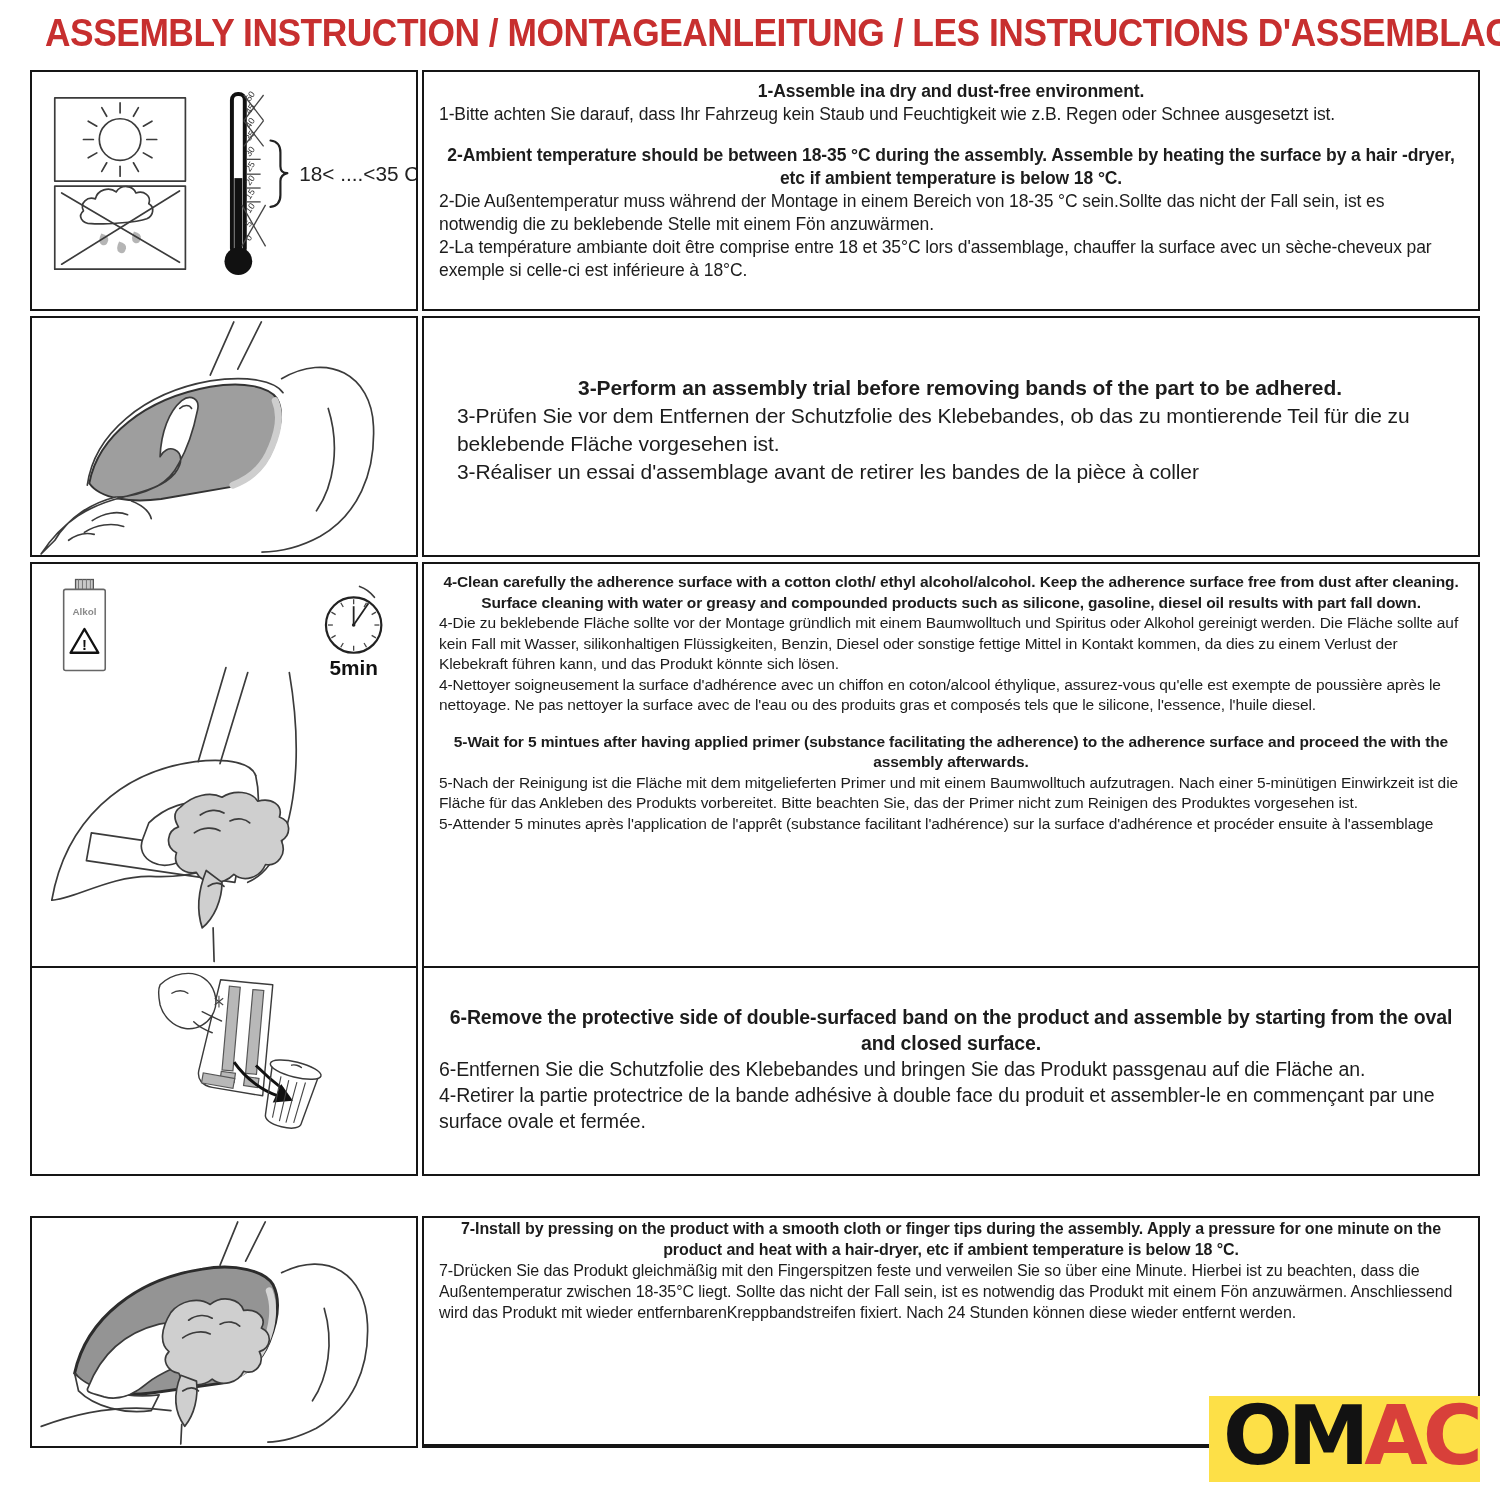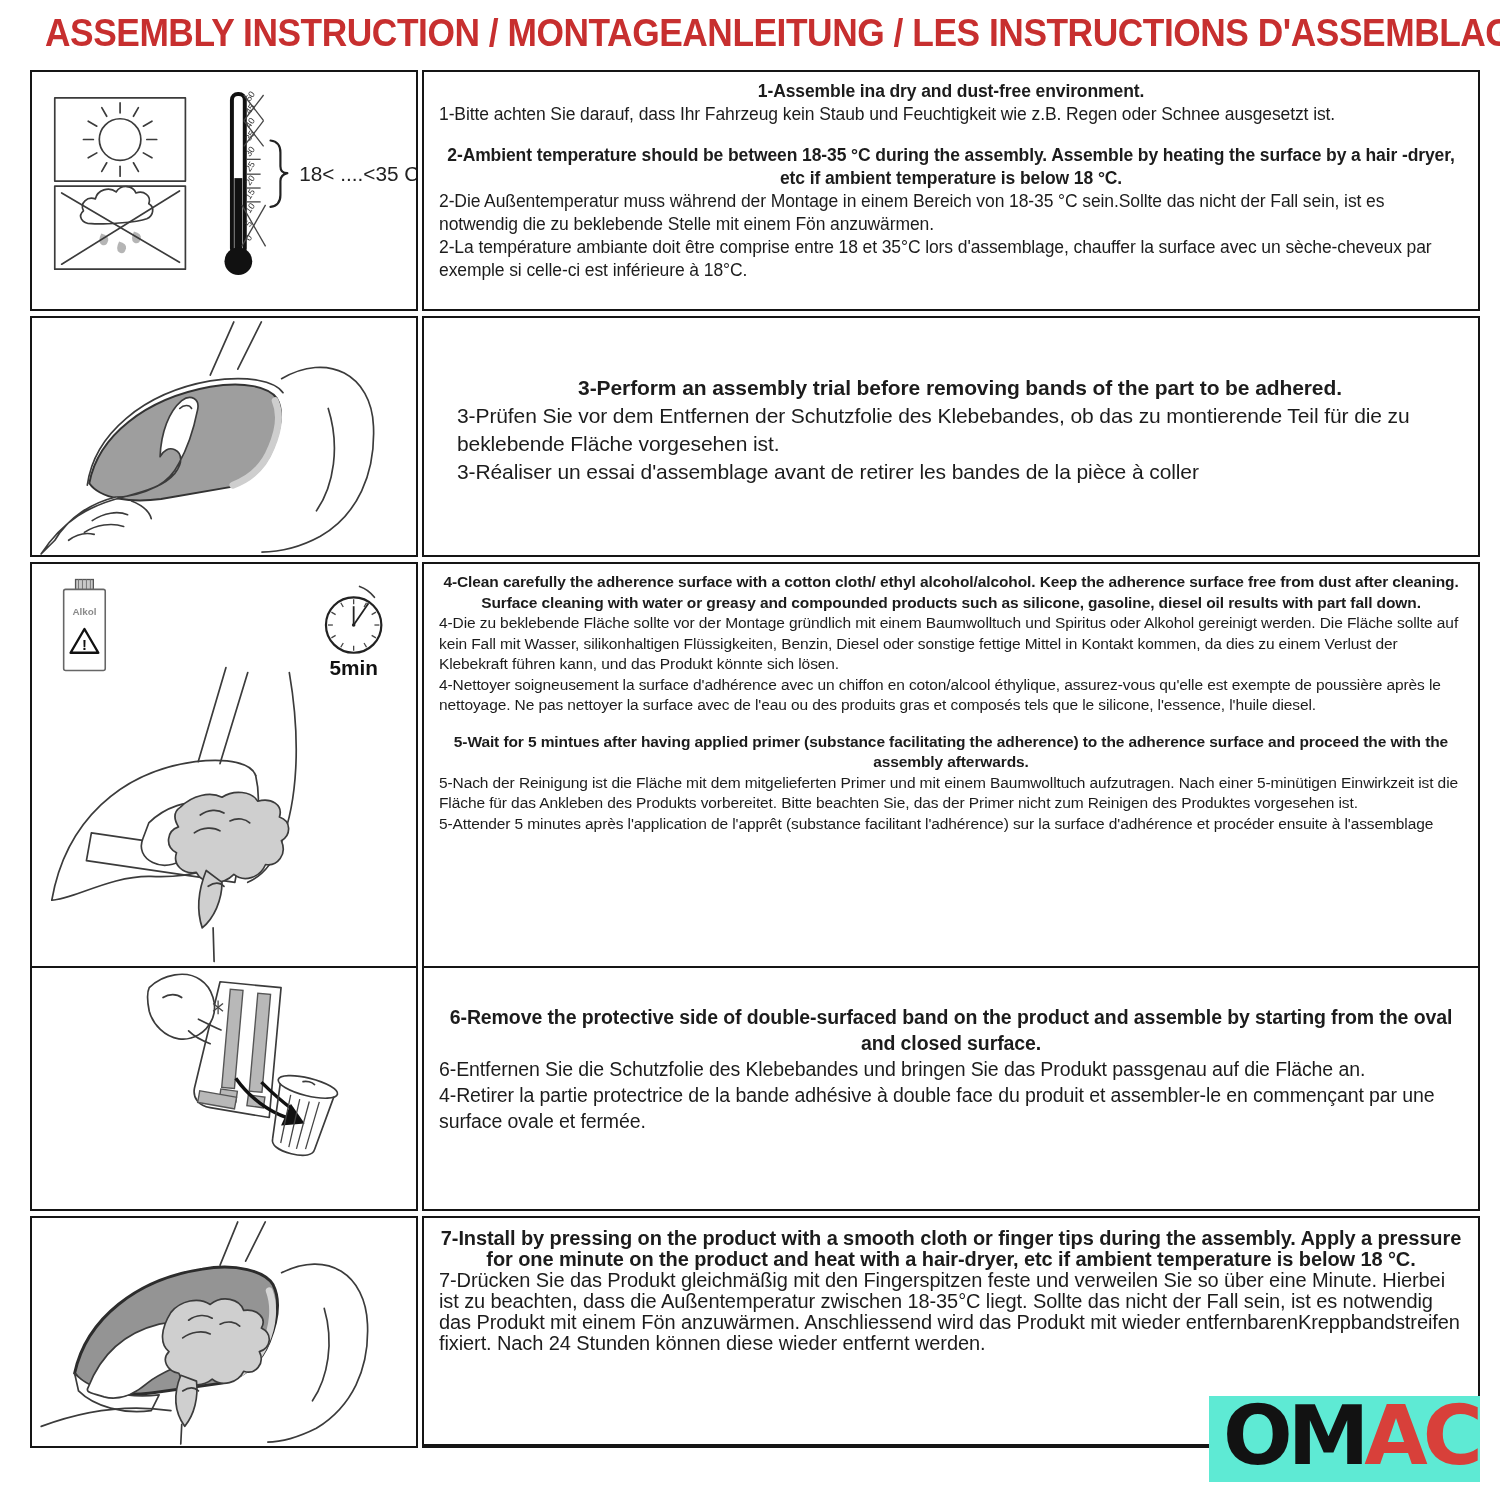--- a/index.html
+++ b/index.html
@@ -9,46 +9,46 @@
   .title{position:absolute;left:45px;top:12px;margin:0;font-size:38px;font-weight:800;
          color:#c72f2f;white-space:nowrap;letter-spacing:-.5px;
          transform:scaleX(.93);transform-origin:0 50%;}
   
   .box{position:absolute;border:2.5px solid #151515;background:#fff;box-sizing:border-box;}
   .ibox{left:30px;width:388px;}
   .tbox{left:422px;width:1058px;overflow:hidden;}
   .r1{top:70px;height:241px;}
   .r2{top:316px;height:241px;}
   .r3{top:562px;height:418px;}
-  .r4{top:966px;height:245px;}
+  .r4{top:966px;height:210px;}
   .r5{top:1216px;height:232px;}
   .tbox.r5{border-bottom-width:4px;}
   .txt p{margin:0;}
   .txt .b{font-weight:700;text-align:center;}
   .txt .blank{height:1.05em;}
   .s1{padding:8px 15px;font-size:17.5px;line-height:23px;letter-spacing:-.1px;}
   .s2{padding:56px 15px 0;font-size:21px;line-height:28px;letter-spacing:-.1px;margin-left:18px;}
   .s3{padding:8px 15px;font-size:15.5px;line-height:20.5px;letter-spacing:-.1px;}
   .s4{padding:36px 15px 0;font-size:19.5px;line-height:26px;letter-spacing:-.1px;}
-  .s5{padding:10px 15px;font-size:20px;line-height:21px;letter-spacing:-.1px;}
+  .s5{padding:0 15px;font-size:16px;line-height:21px;letter-spacing:-.1px;}
   .ibox svg{display:block;width:100%;height:100%;}
   
   .ln{fill:none;stroke:#3b3b3b;stroke-width:1.7;stroke-linecap:round;stroke-linejoin:round;}
   .lnd{fill:none;stroke:#222;stroke-width:2.2;stroke-linecap:round;stroke-linejoin:round;}
   .blk{fill:#111;stroke:none;}
   .gfill{fill:#9e9e9e;stroke:#333;stroke-width:2;}
   .gfill2{fill:#949494;stroke:#2c2c2c;stroke-width:3;}
   .cloth{fill:#cfcfcf;stroke:#3b3b3b;stroke-width:1.7;stroke-linejoin:round;}
   .strip{fill:#b8b8b8;stroke:#555;stroke-width:1.4;}
   .white{fill:#fff;stroke:#3b3b3b;stroke-width:1.7;stroke-linejoin:round;}
   .tick{stroke:#444;stroke-width:1.3;}
   .num{font-size:9px;fill:#333;font-family:"Liberation Sans",sans-serif;}
   .svglabel{fill:#222;font-family:"Liberation Sans",sans-serif;}
   
-  .logo{position:absolute;top:1396px;right:20px;background:#5eead4;padding:0 2px 6px 14px;
+  .logo{position:absolute;top:1396px;right:20px;background:#fde047;padding:0 2px 6px 14px;
         font-family:"DejaVu Sans",sans-serif;font-weight:900;font-size:82px;line-height:80px;
         letter-spacing:-5px;color:#121212;z-index:5;}
   .logo .red{color:#d8403a;}
 </style>
 </head>
 <body>
 
 <div class="page">
 
   <h1 class="title">ASSEMBLY INSTRUCTION / MONTAGEANLEITUNG / LES INSTRUCTIONS D'ASSEMBLAGE</h1>

